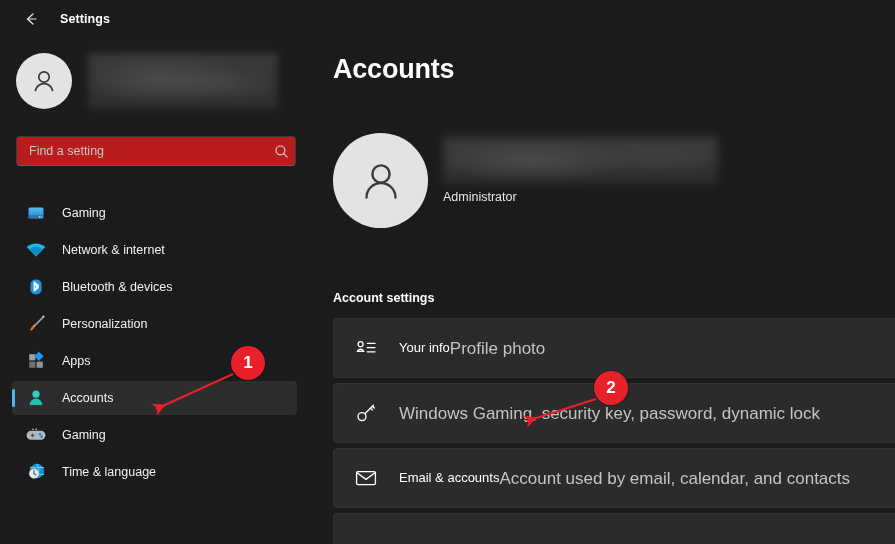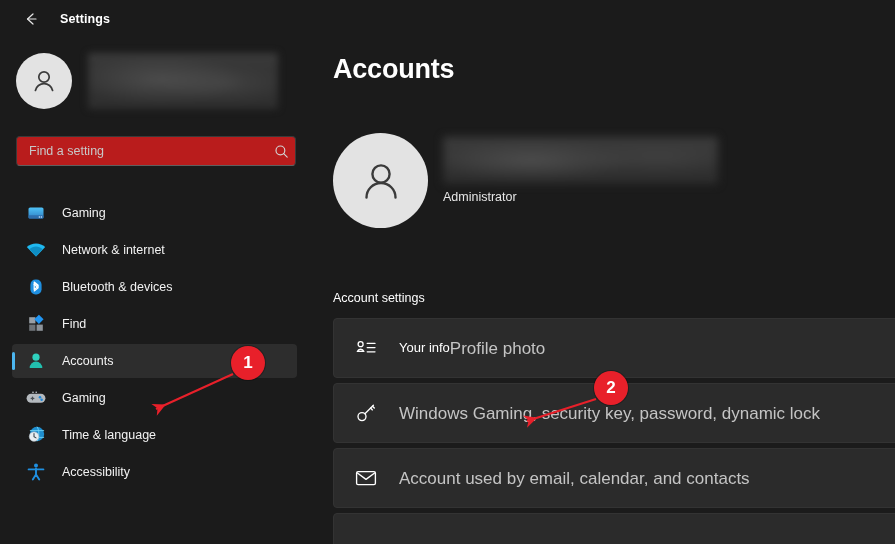--- a/index.html
+++ b/index.html
@@ -186,21 +186,21 @@
     position: absolute;
     left: 110px; top: 57px;
     font-size: 12.5px;
     color: #e6e6e6;
   }
 
   .section-head {
     position: absolute;
     left: 18px; top: 253px;
     font-size: 12.5px;
-    font-weight: normal;
+    font-weight: bold;
     color: #ffffff;
   }
 
   .cards {
     position: absolute;
     left: 18px; top: 280px;
     width: 580px;
   }
   .card {
     position: relative;
@@ -333,31 +333,42 @@
       <div class="nav-ico">
         <svg width="20" height="20" viewBox="0 0 20 20">
           <rect x="4.4" y="2.6" width="11.2" height="14.8" rx="5.1" fill="#1f8fe0"></rect>
           <path d="M8.2 6.1l4.0 3.2-4.0 3.2V5.0l4.0 3.3" fill="none" stroke="#ffffff" stroke-width="1.25" stroke-linejoin="round" stroke-linecap="round"></path>
           <path d="M8.2 13.9l4.0-3.2-4.0-3.2" fill="none" stroke="#ffffff" stroke-width="1.25" stroke-linejoin="round" stroke-linecap="round"></path>
         </svg>
       </div>
       <div class="nav-label">Bluetooth &amp; devices</div>
     </div>
 
+    <div class="navitem">
+      <div class="nav-ico">
+        <svg width="20" height="20" viewBox="0 0 20 20">
+          <path d="M16.6 2.6l1.2 1.2-8.0 8.0-1.2-1.2z" fill="#9aa3ab"></path>
+          <path d="M15.6 1.9l2.2 2.2 .4-.5a1.1 1.1 0 0 0-1.6-1.6z" fill="#c9d0d6"></path>
+          <path d="M8.4 10.3l1.5 1.5-2.2 2.2-1.5-1.5z" fill="#f0a020"></path>
+          <path d="M6.0 12.4l1.8 1.8-1.1 1.5-2.8 1.2 1.2-2.8z" fill="#e8721c"></path>
+        </svg>
+      </div>
+      <div class="nav-label">Personalization</div>
+    </div>
 
     <div class="navitem">
       <div class="nav-ico">
         <svg width="20" height="20" viewBox="0 0 20 20">
           <rect x="3.2" y="3.2" width="6.2" height="6.2" fill="#9aa0a6"></rect>
           <rect x="3.2" y="10.6" width="6.2" height="6.2" fill="#6e7378"></rect>
           <rect x="10.6" y="10.6" width="6.2" height="6.2" fill="#8d9399"></rect>
           <rect x="9.6" y="2.0" width="6.6" height="6.6" transform="rotate(45 12.9 5.3)" fill="#2196f3"></rect>
         </svg>
       </div>
-      <div class="nav-label">Find</div>
+      <div class="nav-label">Apps</div>
     </div>
 
     <div class="navitem selected">
       <div class="nav-ico">
         <svg width="20" height="20" viewBox="0 0 20 20">
           <circle cx="10" cy="6.2" r="3.6" fill="#2fd0bd"></circle>
           <path d="M3.7 16.9a6.3 6.3 0 0 1 12.6 0z" fill="#22bfae"></path>
         </svg>
       </div>
       <div class="nav-label">Accounts</div>
@@ -383,30 +394,20 @@
           <circle cx="11" cy="9" r="7.2" fill="#1f8fd0"></circle>
           <path d="M11 1.8c2.4 2.2 2.4 12.2 0 14.4M3.9 5.6h14.2M3.9 12.4h14.2" stroke="#6fd2f5" stroke-width=".9" fill="none"></path>
           <circle cx="8.0" cy="11.6" r="4.7" fill="#e8eef2"></circle>
           <circle cx="8.0" cy="11.6" r="4.7" fill="none" stroke="#b8c2c8" stroke-width=".7"></circle>
           <path d="M8.0 8.6v3.1l2.0 1.2" stroke="#37424a" stroke-width="1.05" fill="none" stroke-linecap="round"></path>
         </svg>
       </div>
       <div class="nav-label">Time &amp; language</div>
     </div>
 
-    <div class="navitem">
-      <div class="nav-ico">
-        <svg width="20" height="20" viewBox="0 0 20 20">
-          <circle cx="10" cy="3.4" r="2.0" fill="#1f8fe0"></circle>
-          <path d="M2.6 7.4h14.8" stroke="#1f8fe0" stroke-width="1.9" stroke-linecap="round"></path>
-          <path d="M10 6.4v6.0M10 12.4l-3.2 5.0M10 12.4l3.2 5.0" stroke="#1f8fe0" stroke-width="1.9" fill="none" stroke-linecap="round"></path>
-        </svg>
-      </div>
-      <div class="nav-label">Accessibility</div>
-    </div>
 
   </div>
 </div>
 
 <div class="main">
 
   <div class="page-title">Accounts</div>
 
   <div class="profile-row">
     <div class="profile-avatar">
@@ -452,20 +453,21 @@
     </div>
 
     <div class="card">
       <div class="card-ico">
         <svg width="24" height="24" viewBox="0 0 24 24" fill="none">
           <rect x="2.6" y="5.6" width="18.8" height="13.0" rx="1.4" stroke="#ffffff" stroke-width="1.35"></rect>
           <path d="M3.4 7.0L12 13.4 20.6 7.0" stroke="#ffffff" stroke-width="1.35" stroke-linecap="round" stroke-linejoin="round"></path>
         </svg>
       </div>
       <div class="card-text">
+        <div class="card-title">Email &amp; accounts</div>
         <div class="card-desc">Account used by email, calendar, and contacts</div>
       </div>
     </div>
 
     <div class="card partial"></div>
 
   </div>
 </div>
 
 <div class="anno-layer">

